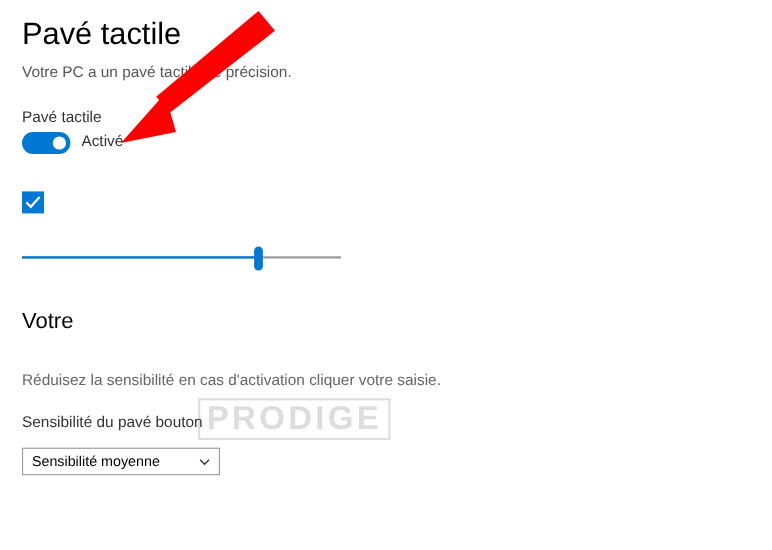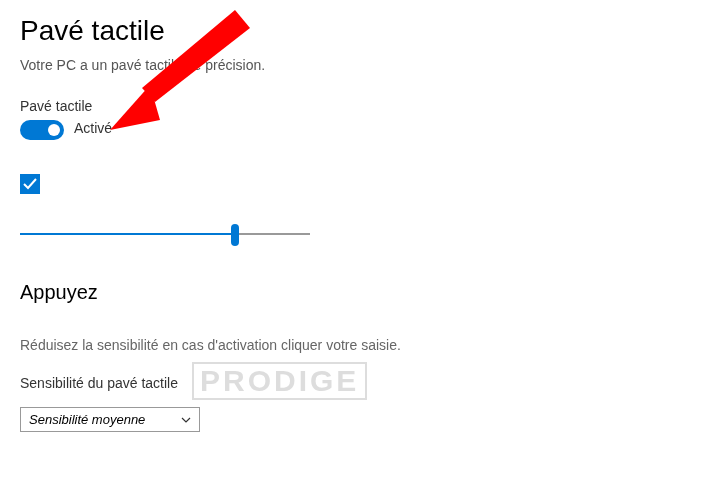--- a/index.html
+++ b/index.html
@@ -121,21 +121,21 @@
       font-weight: 400;
       margin-bottom: 12px;
       margin-top: 30px;
     }
     .body-text {
       font-size: 14px;
       color: #666;
       line-height: 1.4;
       margin-bottom: 20px;
     }
-    .select-row { margin-top: 16px; font-style: italic; }
+    .select-row { margin-top: 16px; }
     .select {
       display: inline-flex;
       align-items: center;
       justify-content: space-between;
       border: 1px solid #999;
       padding: 4px 8px;
       width: 180px;
       font-size: 13px;
       cursor: pointer;
       background: #fff;
@@ -149,21 +149,21 @@
       top: 10px;
       left: 90px;
       width: 170px;
       height: 140px;
       pointer-events: none;
       z-index: 10;
     }
     .watermark {
       position: absolute;
       top: 362px;
-      left: 192px;
+      left: 180px;
       font-size: 30px;
       font-weight: 700;
       letter-spacing: 3px;
       color: rgba(120,120,120,0.25);
       border: 2px solid rgba(120,120,120,0.25);
       padding: 0 6px;
       font-family: Arial, sans-serif;
       pointer-events: none;
     }
   </style>
@@ -188,27 +188,27 @@
 </div>
 
 <div class="slider-section">
   <div class="slider">
     <div class="slider-track"></div>
     <div class="slider-fill"></div>
     <div class="slider-thumb"></div>
   </div>
 </div>
 
-<h2>Appuyez</h2>
+<h2>Votre</h2>
 <p class="body-text">
   <br>
   <span>Réduisez la sensibilité en cas d'activation cliquer votre saisie.</span>
 </p>
 
-<div class="section-label">Sensibilité du pavé tactile</div>
+<div class="section-label">Sensibilité du pavé bouton</div>
 <div class="select-row">
   <div class="select">
     <span>Sensibilité moyenne</span>
     <svg class="chevron" viewBox="0 0 10 10">
       <path d="M1 3 L5 7 L9 3" stroke="#333" stroke-width="1.2" fill="none"></path>
     </svg>
   </div>
 </div>
 
 <svg class="arrow-annot" viewBox="0 0 170 140">

